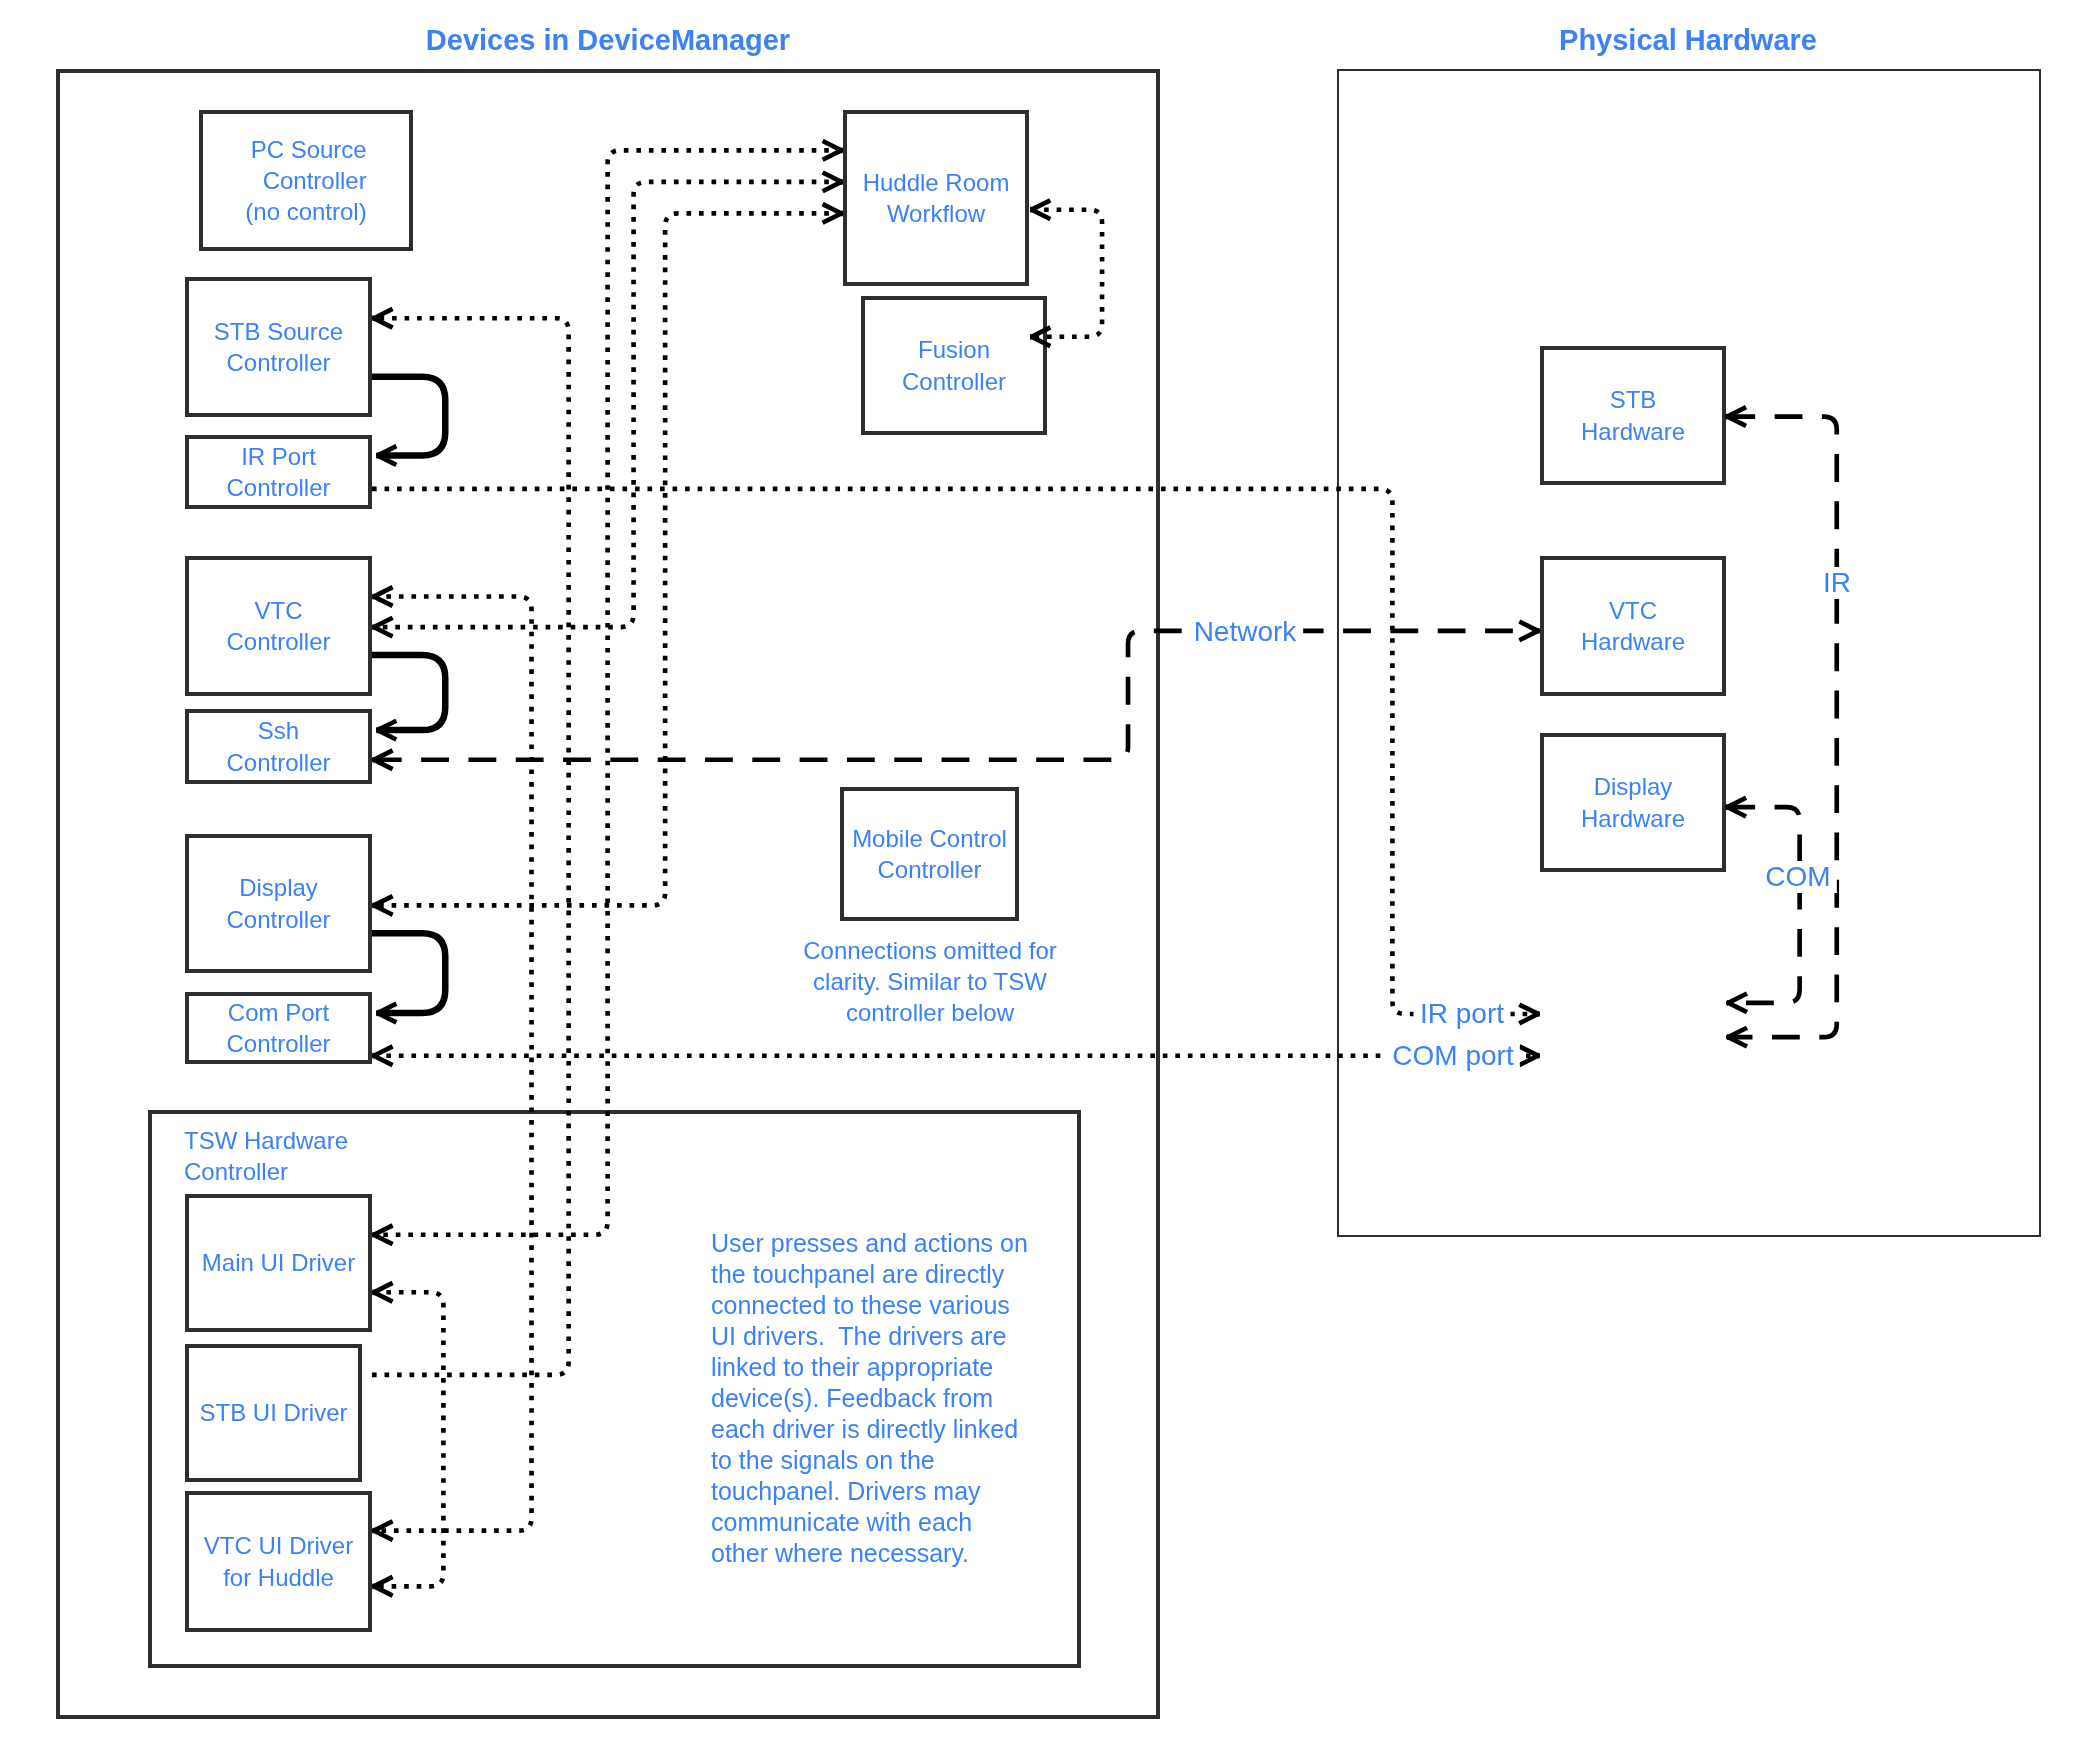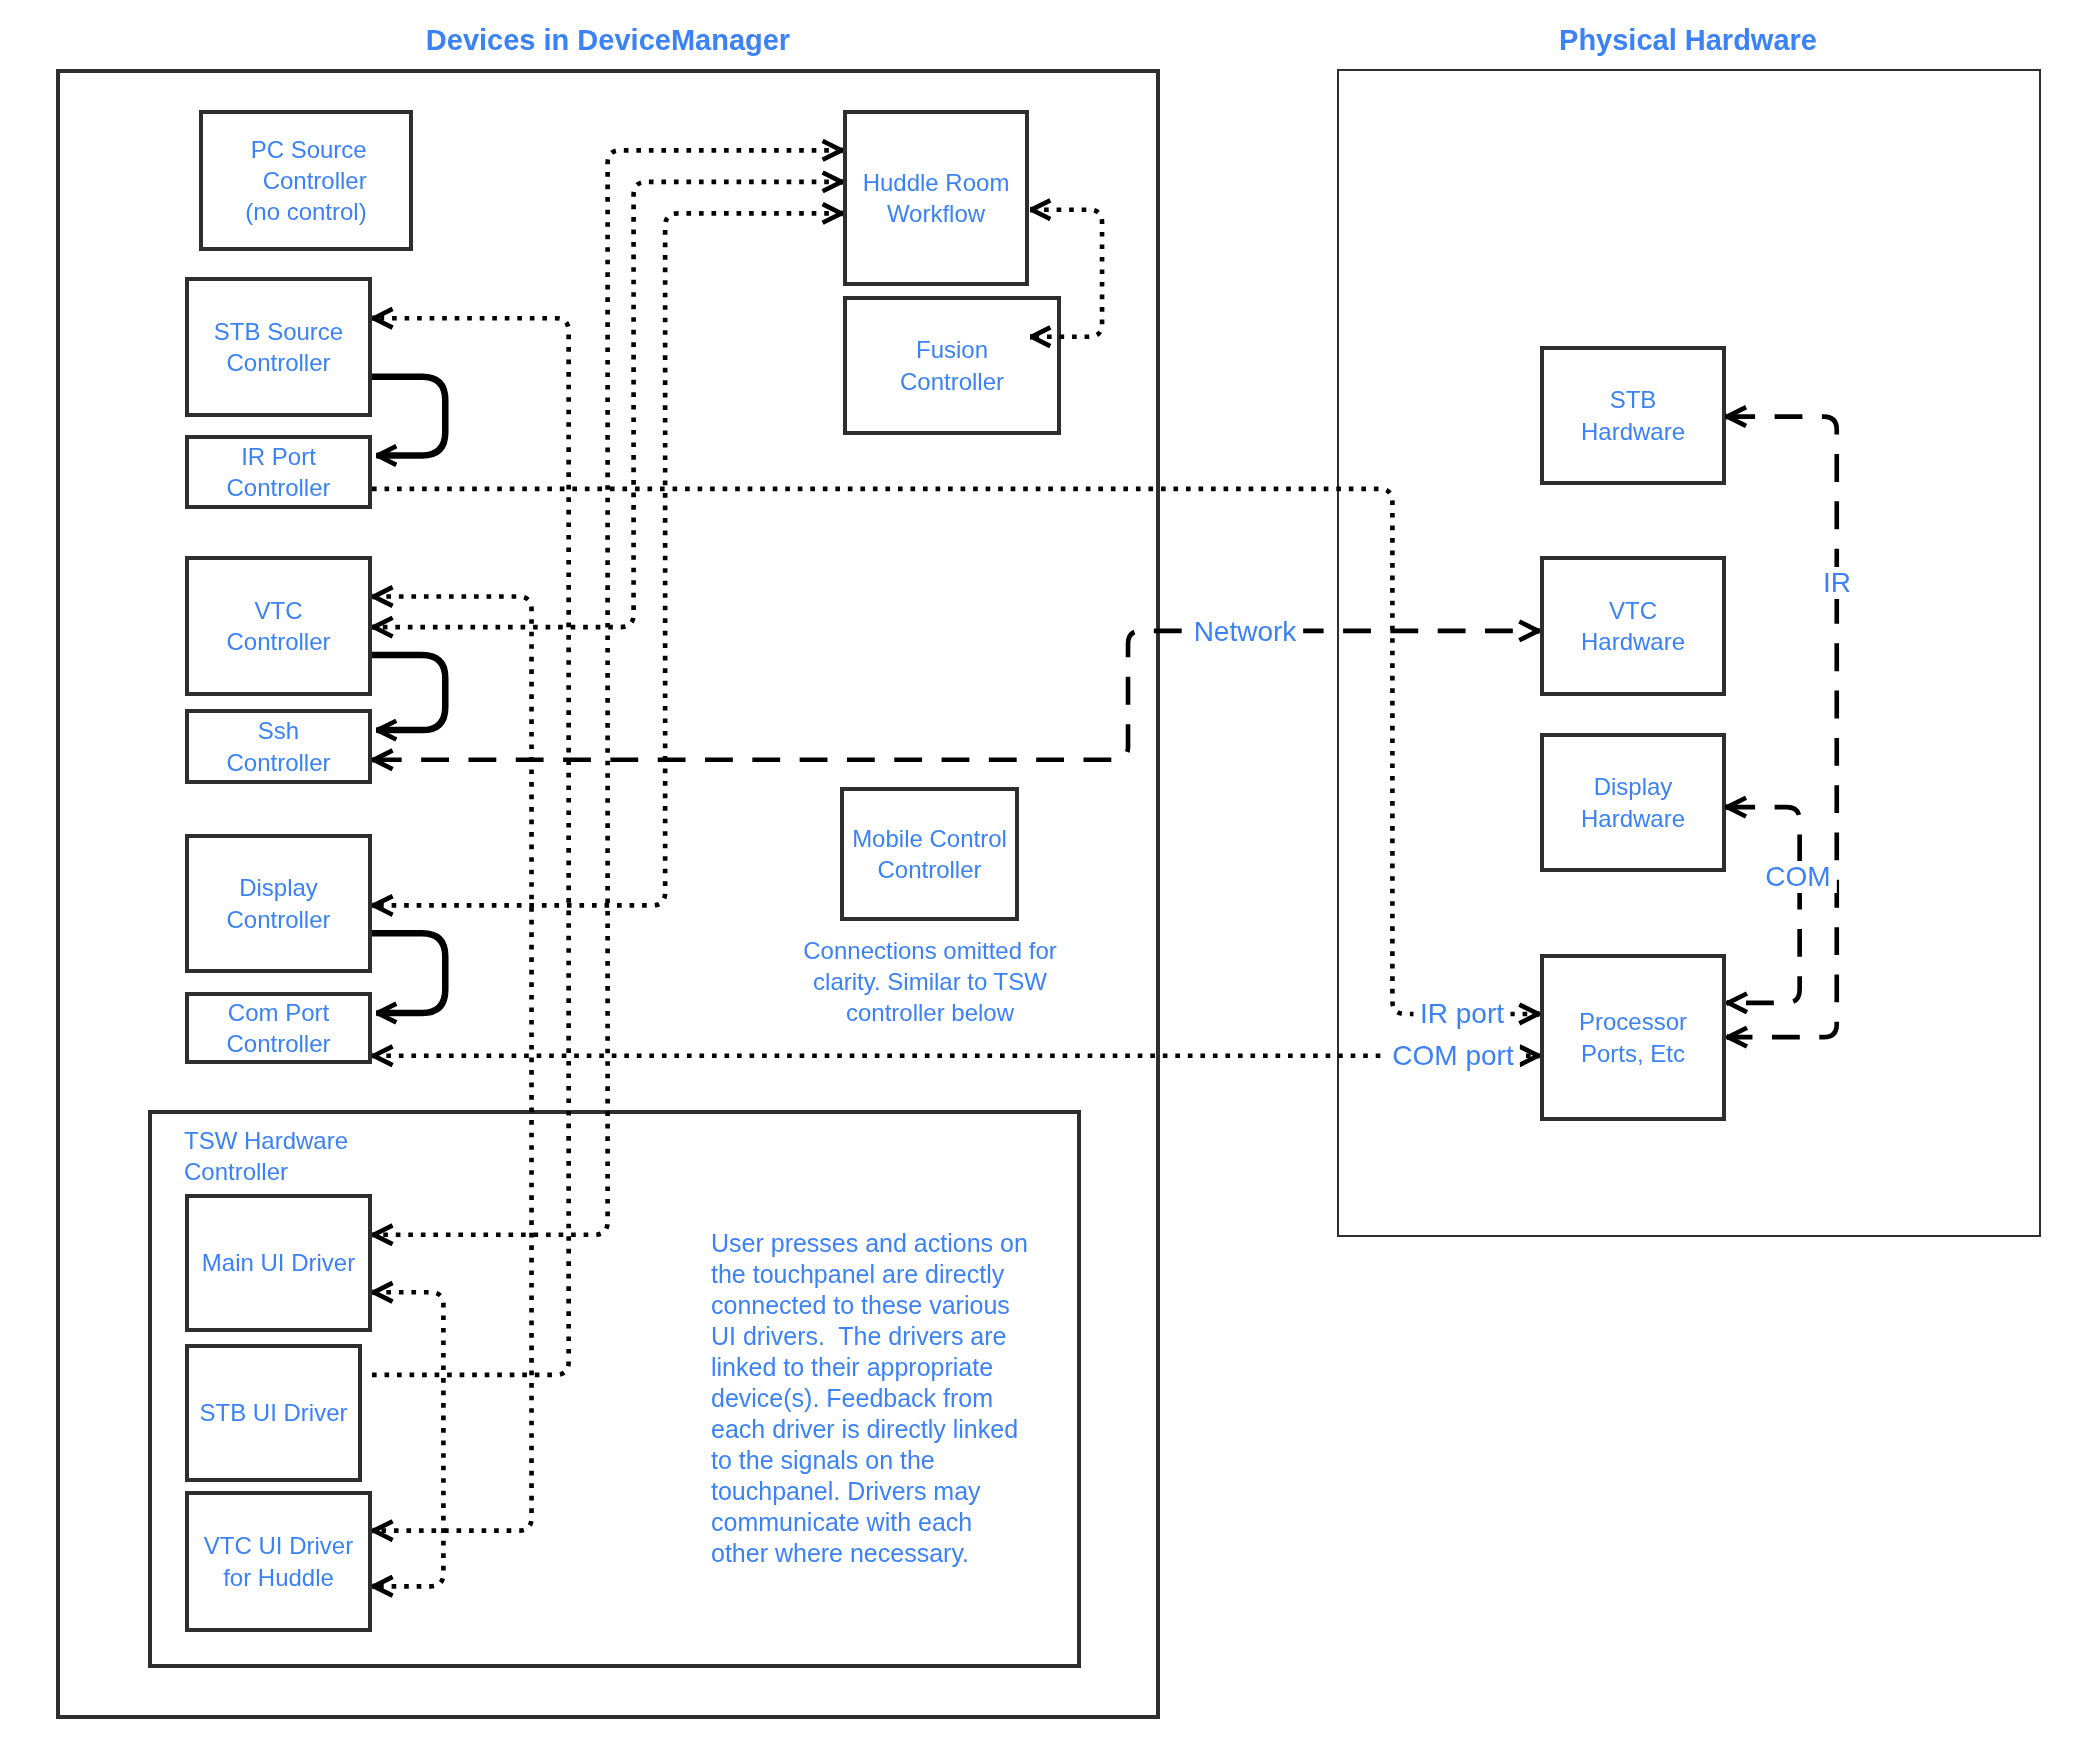--- a/index.html
+++ b/index.html
@@ -64,36 +64,34 @@
   <div class="node" style="left:185px;top:992px;width:187px;height:72px;">Com Port
 Controller</div>
 
   <div class="node" style="left:185px;top:1194px;width:187px;height:138px;">Main UI Driver</div>
   <div class="node" style="left:185px;top:1344px;width:177px;height:138px;">STB UI Driver</div>
   <div class="node" style="left:185px;top:1491px;width:187px;height:141px;">VTC UI Driver
 for Huddle</div>
 
   <div class="node" style="left:843px;top:110px;width:186px;height:176px;">Huddle Room
 Workflow</div>
-  <div class="node" style="left:843px;top:296px;width:218px;height:139px;">Fusion
+  <div class="node" style="left:861px;top:296px;width:186px;height:139px;">Fusion
 Controller</div>
   <div class="node" style="left:840px;top:787px;width:179px;height:134px;">Mobile Control
 Controller</div>
   <div class="note" style="left:930px;top:935px;">Connections omitted for
 clarity. Similar to TSW
 controller below</div>
 
   <div class="node" style="left:1540px;top:346px;width:186px;height:139px;">STB
 Hardware</div>
   <div class="node" style="left:1540px;top:556px;width:186px;height:140px;">VTC
 Hardware</div>
   <div class="node" style="left:1540px;top:733px;width:186px;height:139px;">Display
 Hardware</div>
-  <div class="node" style="left:1540px;top:954px;width:186px;height:167px;">Processor
-Ports, Etc</div>
 
   <svg class="edges" width="2090" height="1758" viewBox="0 0 2253 1895">
     <defs>
       <marker id="arw" markerUnits="userSpaceOnUse" markerWidth="26" markerHeight="26" viewBox="0 0 26 26" refX="24" refY="13" orient="auto-start-reverse">
         <path d="M24 13 L6 4 M24 13 L6 22" fill="none" stroke="#000" stroke-width="5" stroke-linecap="square"></path>
       </marker>
     </defs>
     <g fill="none" stroke="#000">
 
       <g stroke-width="5" stroke-dasharray="5 8.5">

